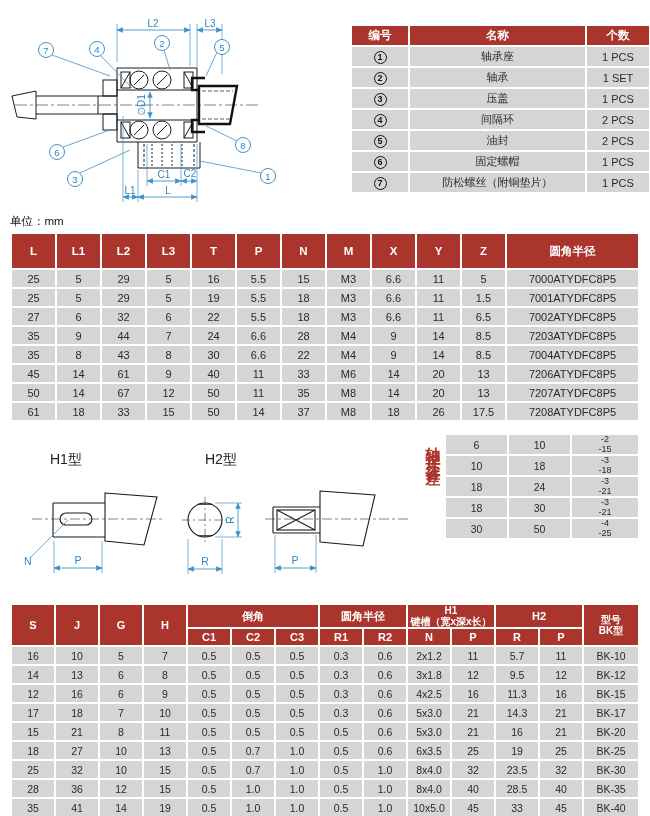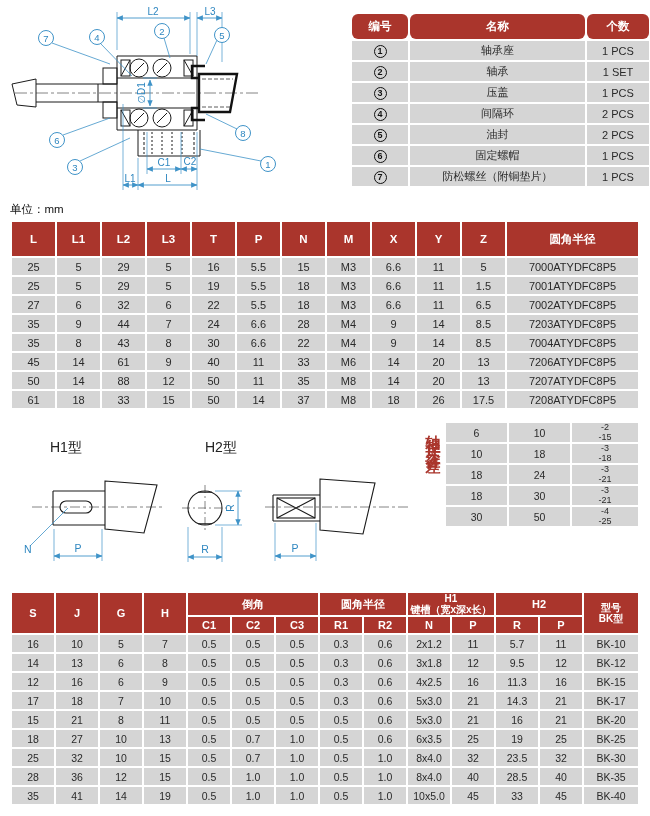--- a/index.html
+++ b/index.html
@@ -3,32 +3,32 @@
 <meta charset="utf-8">
 <style>
   :root{
     --red:#aa352c;
     --cellgray:#d5d5d5;
     --blue:#3f93c8;
     --ink:#2a2a2a;
   }
   *{box-sizing:border-box;margin:0;padding:0;}
   body{width:650px;background:#fff;font-family:"Liberation Sans","DejaVu Sans",sans-serif;color:var(--ink);}
-  .page{width:650px;height:816px;padding:4px 10px;overflow:hidden;background:#fff;}
+  .page{width:650px;height:816px;padding:16px 10px;overflow:hidden;background:#fff;}
   svg{font-family:inherit;display:block;}
 
   
   .top-section{display:flex;align-items:flex-start;}
   .assembly-wrap{width:340px;flex:0 0 340px;}
   .parts-wrap{margin-left:auto;padding-top:8px;}
   table{border-collapse:separate;border-spacing:2px;table-layout:fixed;background:#fff;}
   th{background:var(--red);color:#fff;font-weight:bold;font-size:11.5px;text-align:center;white-space:pre-line;}
   td{background:var(--cellgray);color:var(--ink);font-size:11px;text-align:center;}
   .parts-table{width:297px;}
-  .parts-table th{height:25px;border-radius:6px;}
+  .parts-table th{height:19px;}
   .parts-table td{height:19px;}
   .circ{display:inline-flex;width:13px;height:13px;border:1.3px solid #111;border-radius:50%;align-items:center;justify-content:center;font-size:9px;font-weight:bold;color:#111;line-height:1;}
 
   .unit-label{font-size:11.5px;padding:2px 4px 3px 0;color:#111;}
 
   
   .main-table{width:630px;}
   .main-table th{height:34px;}
   .main-table td{height:17px;}
 
@@ -353,21 +353,21 @@
           <td>33</td>
           <td>M6</td>
           <td>14</td>
           <td>20</td>
           <td>13</td>
           <td>7206ATYDFC8P5</td>
         </tr>
         <tr>
           <td>50</td>
           <td>14</td>
-          <td>88</td>
+          <td>67</td>
           <td>12</td>
           <td>50</td>
           <td>11</td>
           <td>35</td>
           <td>M8</td>
           <td>14</td>
           <td>20</td>
           <td>13</td>
           <td>7207ATYDFC8P5</td>
         </tr>

